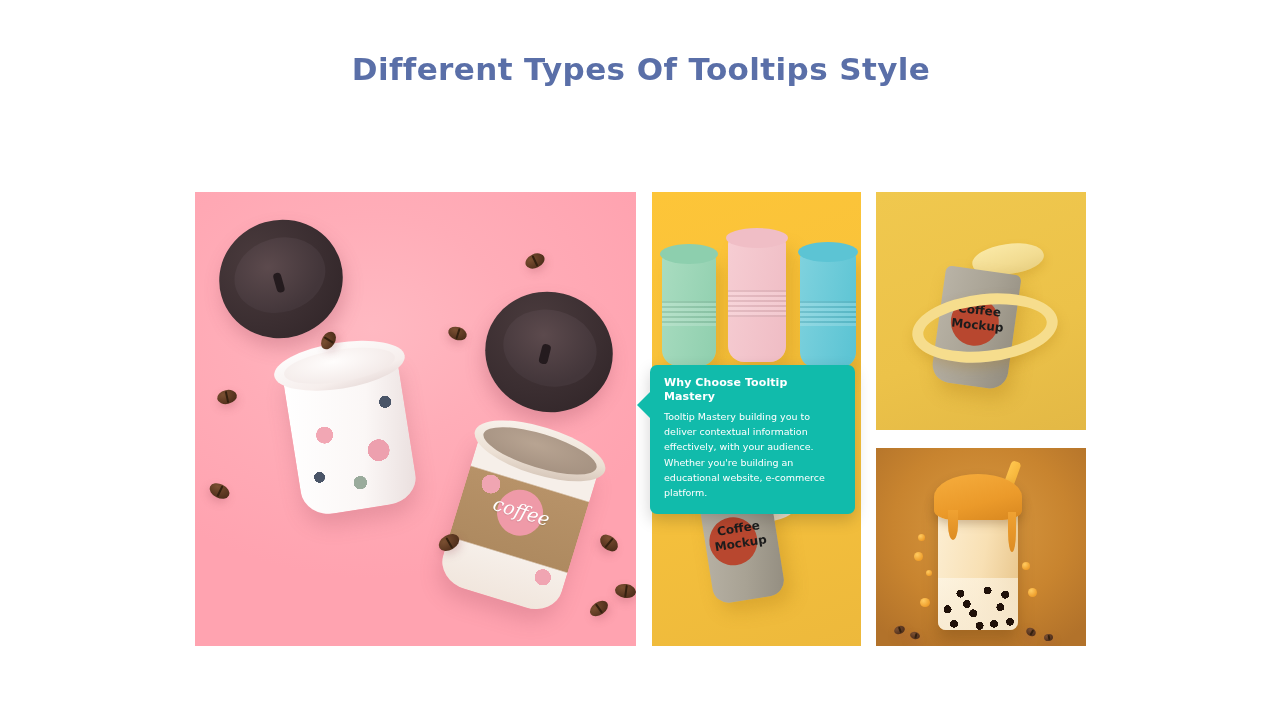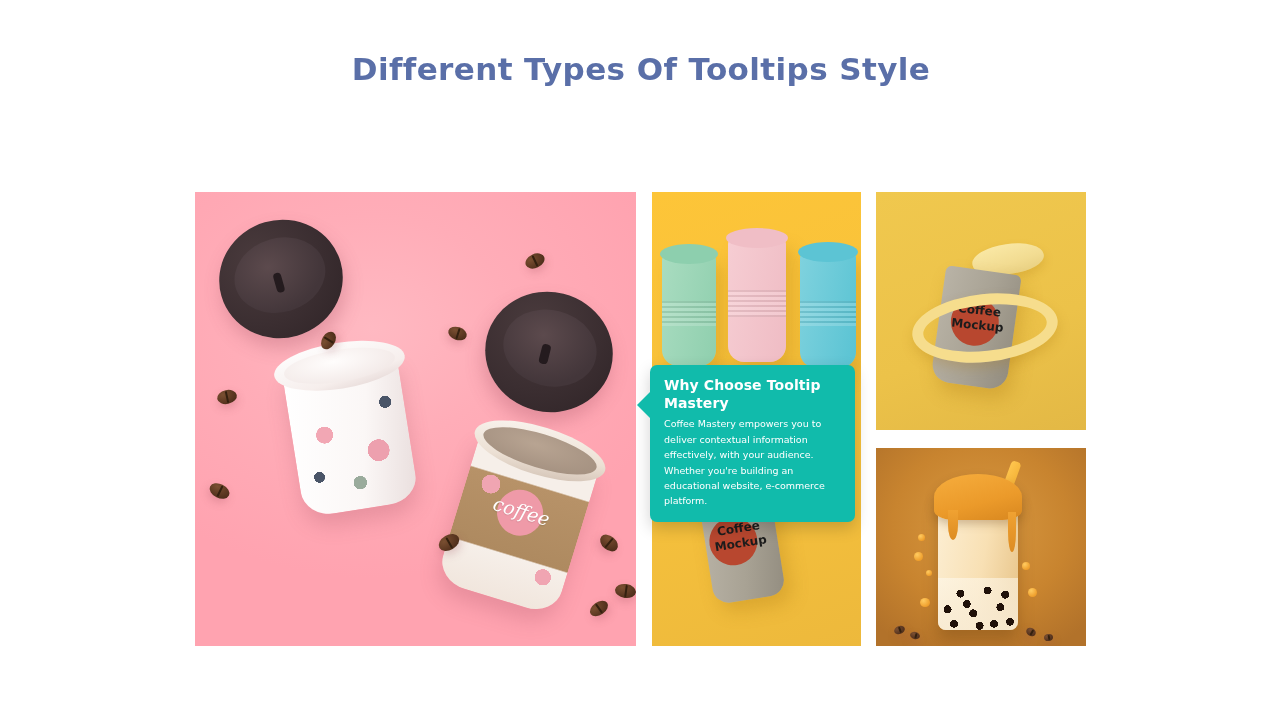--- a/index.html
+++ b/index.html
@@ -327,21 +327,21 @@
     position: absolute;
     left: -13px;
     top: 26px;
     width: 0; height: 0;
     border-top: 14px solid transparent;
     border-bottom: 14px solid transparent;
     border-right: 14px solid #11bbab;
   }
   .tooltip-title {
     font-family: "DejaVu Sans", sans-serif;
-    font-size: 14px;
+    font-size: 11px;
     font-weight: 700;
     color: #ffffff;
     letter-spacing: 0.1px;
     margin: 0 0 4px 0;
     line-height: 1.3;
   }
   .tooltip-body {
     font-family: "DejaVu Sans", sans-serif;
     font-size: 9.5px;
     font-weight: 400;
@@ -443,16 +443,16 @@
       <div class="bean" style="left:18px;top:178px;width:11px;height:8px;transform:rotate(-20deg);"></div>
       <div class="bean" style="left:34px;top:184px;width:10px;height:7px;transform:rotate(15deg);"></div>
       <div class="bean" style="left:150px;top:180px;width:10px;height:8px;transform:rotate(30deg);"></div>
       <div class="bean" style="left:168px;top:186px;width:9px;height:7px;transform:rotate(-10deg);"></div>
     </div>
 
   </div>
 
   <div class="tooltip">
     <div class="tooltip-title">Why Choose Tooltip Mastery</div>
-    <div class="tooltip-body">Coffee Mastery empowers you to deliver contextual information effectively, with your audience. Whether you're building an educational website, e-commerce platform.</div>
+    <div class="tooltip-body">Tooltip Mastery building you to deliver contextual information effectively, with your audience. Whether you're building an educational website, e-commerce platform.</div>
   </div>
 
 </div>
 
 </body></html>

